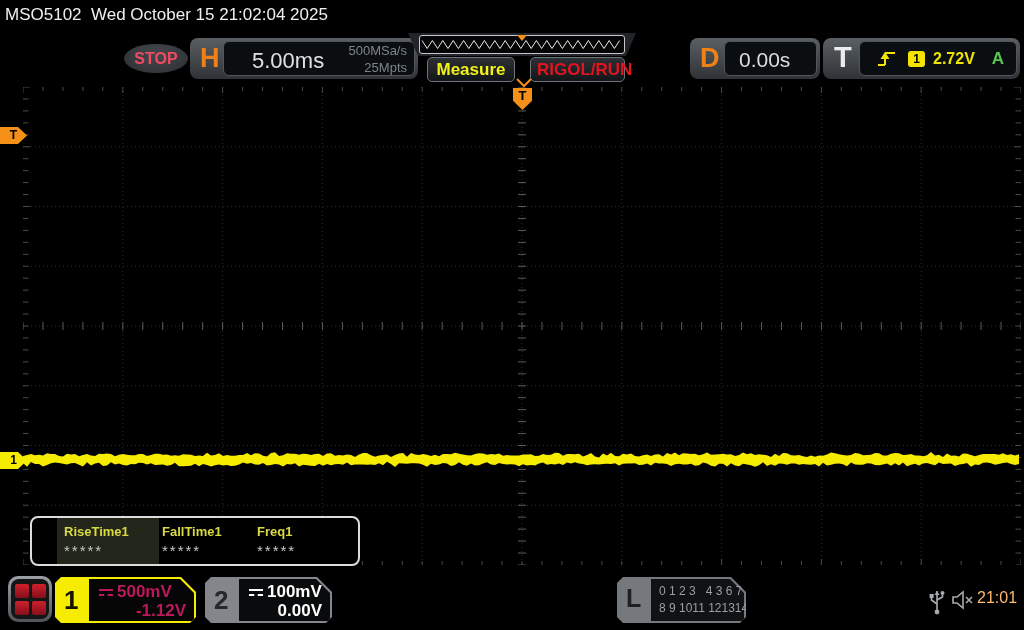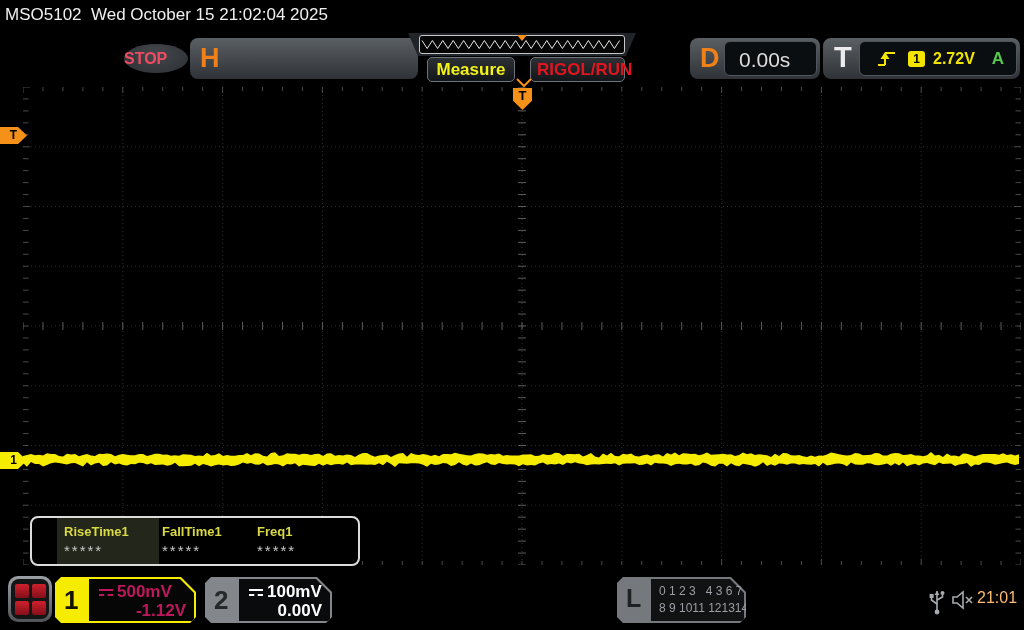--- a/index.html
+++ b/index.html
@@ -6,21 +6,21 @@
   .screen{position:relative;width:1024px;height:630px;background:#000;overflow:hidden;
           font-family:"Liberation Sans",sans-serif;}
   
   .statusbar{position:absolute;left:0;top:0;width:100%;height:30px;background:#000;}
   .statusbar span{position:absolute;left:5px;top:5px;color:#efefef;font-size:17px;white-space:pre;}
   
   .brand{position:absolute;left:8px;top:40px;font-family:"Liberation Serif",serif;
          font-weight:bold;font-size:33px;color:#f6c51c;letter-spacing:1px;}
   .stop-badge{position:absolute;left:124px;top:44px;width:64px;height:29px;border-radius:50%;
         background:radial-gradient(ellipse at 50% 35%,#44484d,#2b2e32);color:#ef4b62;
-        font-weight:bold;font-size:16px;line-height:29px;}
+        font-weight:bold;font-size:16px;text-align:center;line-height:29px;}
   .panel{position:absolute;top:38px;height:41px;border-radius:8px;
          background:linear-gradient(#5a5f64,#2f3337);}
   .panel .letter{position:absolute;left:10px;top:5px;font-size:27px;font-weight:bold;color:#f08018;}
   .panel .inner{position:absolute;top:3px;bottom:3px;right:3px;background:#0b0e11;
                 border-radius:6px;border:1px solid #50565c;}
   .h-panel{left:190px;width:228px;}
   .h-panel .inner{left:33px;}
   .timebase{position:absolute;left:28px;top:6px;font-size:22px;color:#e0e0e0;}
   .srate{position:absolute;right:7px;top:1px;text-align:right;font-size:13px;color:#7f858b;line-height:1.3;}
   .d-panel{left:690px;width:130px;}
@@ -101,20 +101,27 @@
 <div class="screen">
 
   <div class="statusbar">
     <span>MSO5102  Wed October 15 21:02:04 2025</span>
   </div>
 
   <div class="stop-badge">STOP</div>
 
   <div class="panel h-panel">
     <span class="letter">H</span>
+    <div class="inner">
+      <span class="timebase">5.00ms</span>
+      <div class="srate">
+        <div>500MSa/s</div>
+        <div>25Mpts</div>
+      </div>
+    </div>
   </div>
 
   <div class="preview">
     <div class="pframe">
       <svg id="zigzag" width="204" height="17">
           <polyline points="2,4.5 7.2,12.5 12.4,4.5 17.6,12.5 22.8,4.5 28,12.5 33.2,4.5 38.400000000000006,12.5 43.60000000000001,4.5 48.80000000000001,12.5 54.000000000000014,4.5 59.20000000000002,12.5 64.40000000000002,4.5 69.60000000000002,12.5 74.80000000000003,4.5 80.00000000000003,12.5 85.20000000000003,4.5 90.40000000000003,12.5 95.60000000000004,4.5 100.80000000000004,12.5 106.00000000000004,4.5 111.20000000000005,12.5 116.40000000000005,4.5 121.60000000000005,12.5 126.80000000000005,4.5 132.00000000000006,12.5 137.20000000000005,4.5 142.40000000000003,12.5 147.60000000000002,4.5 152.8,12.5 158,4.5 163.2,12.5 168.39999999999998,4.5 173.59999999999997,12.5 178.79999999999995,4.5 183.99999999999994,12.5 189.19999999999993,4.5 194.39999999999992,12.5 199.5999999999999,4.5" stroke="#e8e8e8" stroke-width="1" fill="none"></polyline>
         </svg>
     </div>
     <div class="pmarker"></div>
   </div>

